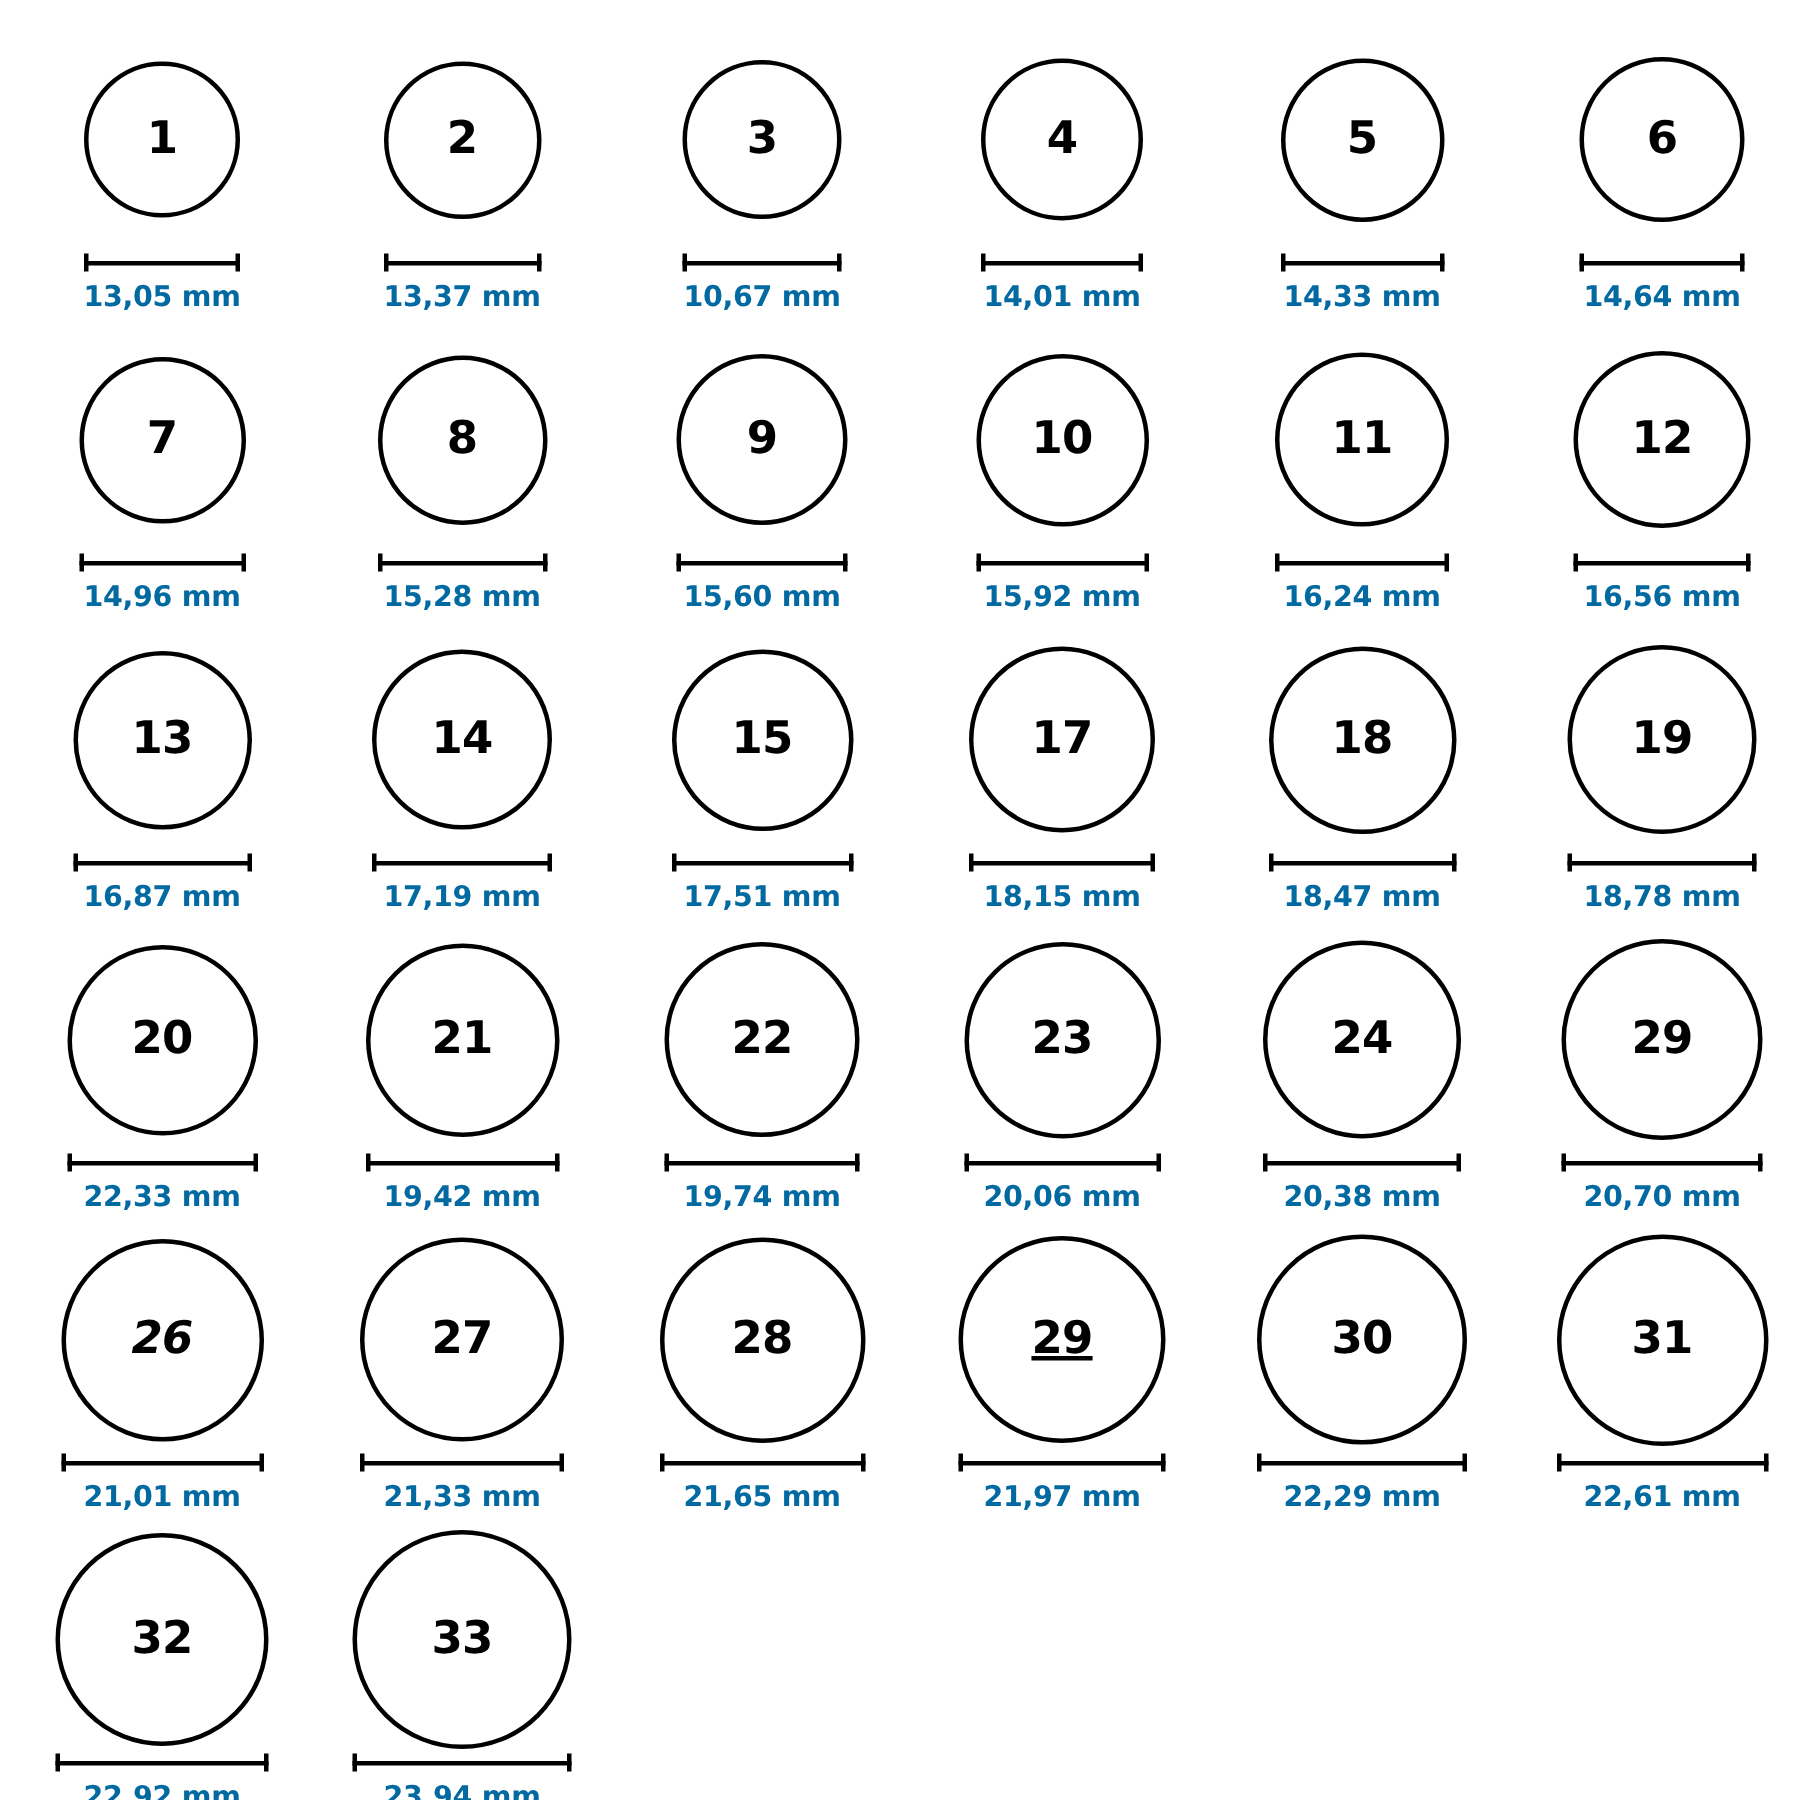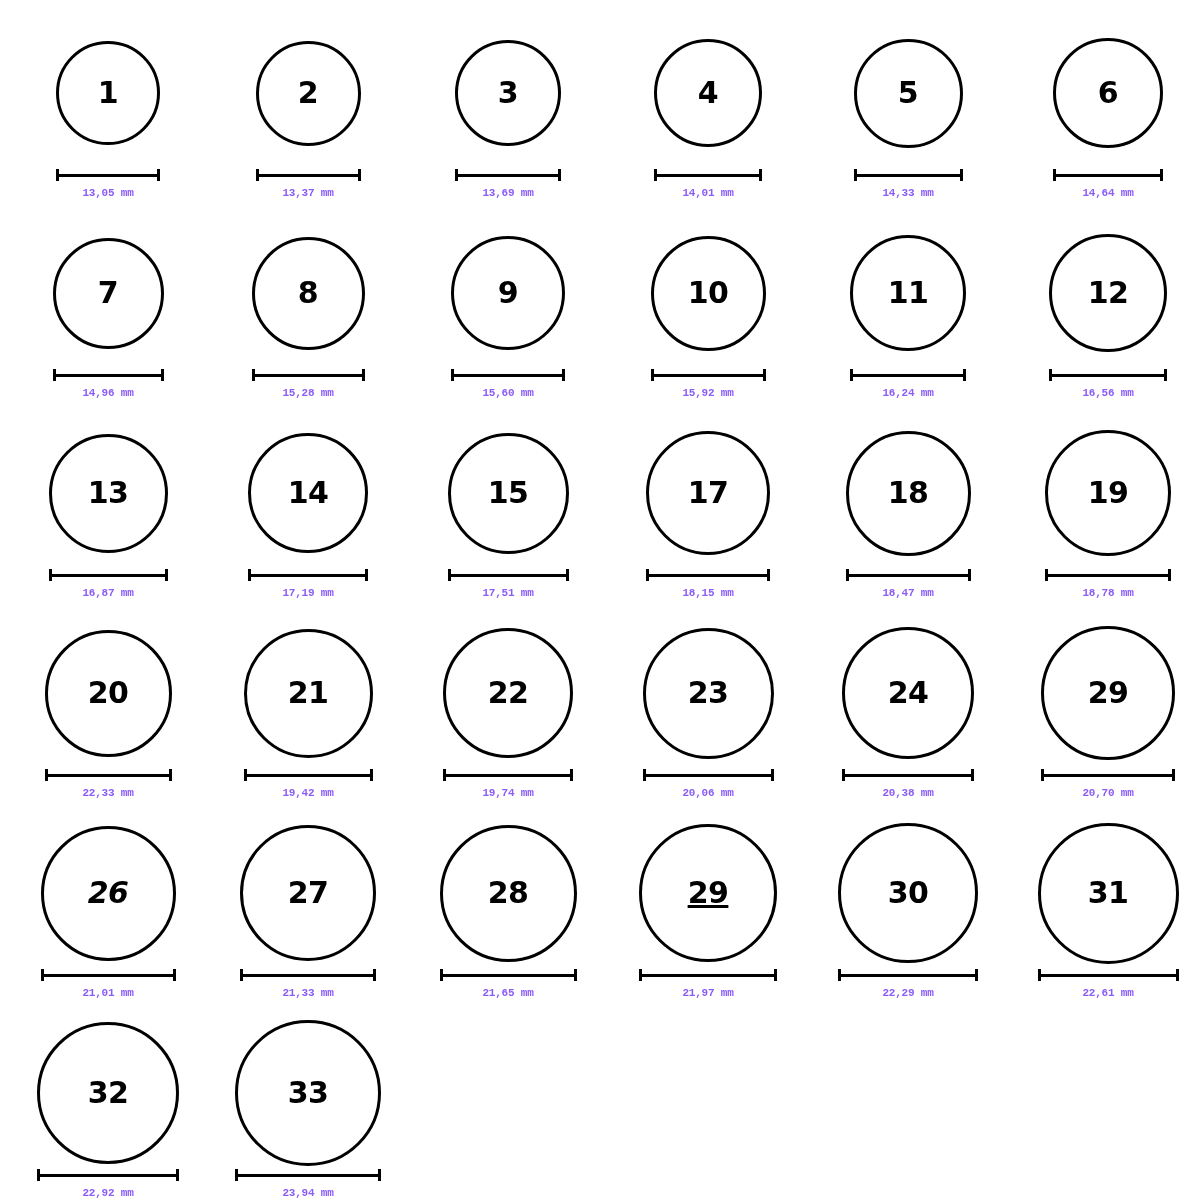--- a/index.html
+++ b/index.html
@@ -88,26 +88,25 @@
     position: absolute;
     top: 50%;
     left: 0;
     right: 0;
     height: 3px;
     margin-top: -1.5px;
     background: #000000;
   }
   .mm-label {
     margin-top: 5px;
-    font-size: 11px;
+    font-size: 19px;
     font-weight: bold;
     letter-spacing: -0.2px;
-    color: #8b5cf6;
+    color: #0369a1;
     white-space: nowrap;
-    font-family: Liberation Mono, monospace;
   }
 </style>
 </head>
 <body>
 
 <div id="chart">
   <div class="grid" id="grid">
       <div class="cell">
         <div class="ring-wrap">
           <div class="ring" style="width: 104px; height: 104px;">
@@ -138,21 +137,21 @@
         <div class="ring-wrap">
           <div class="ring" style="width: 106px; height: 106px;">
             <span class="ring-number">3</span>
           </div>
         </div>
         <div class="measure">
           <div class="bar" style="width: 106px;">
             <div class="line"></div>
           </div>
         </div>
-        <div class="mm-label">13,69 mm</div>
+        <div class="mm-label">10,67 mm</div>
       </div>
       <div class="cell">
         <div class="ring-wrap">
           <div class="ring" style="width: 108px; height: 108px;">
             <span class="ring-number">4</span>
           </div>
         </div>
         <div class="measure">
           <div class="bar" style="width: 108px;">
             <div class="line"></div>

